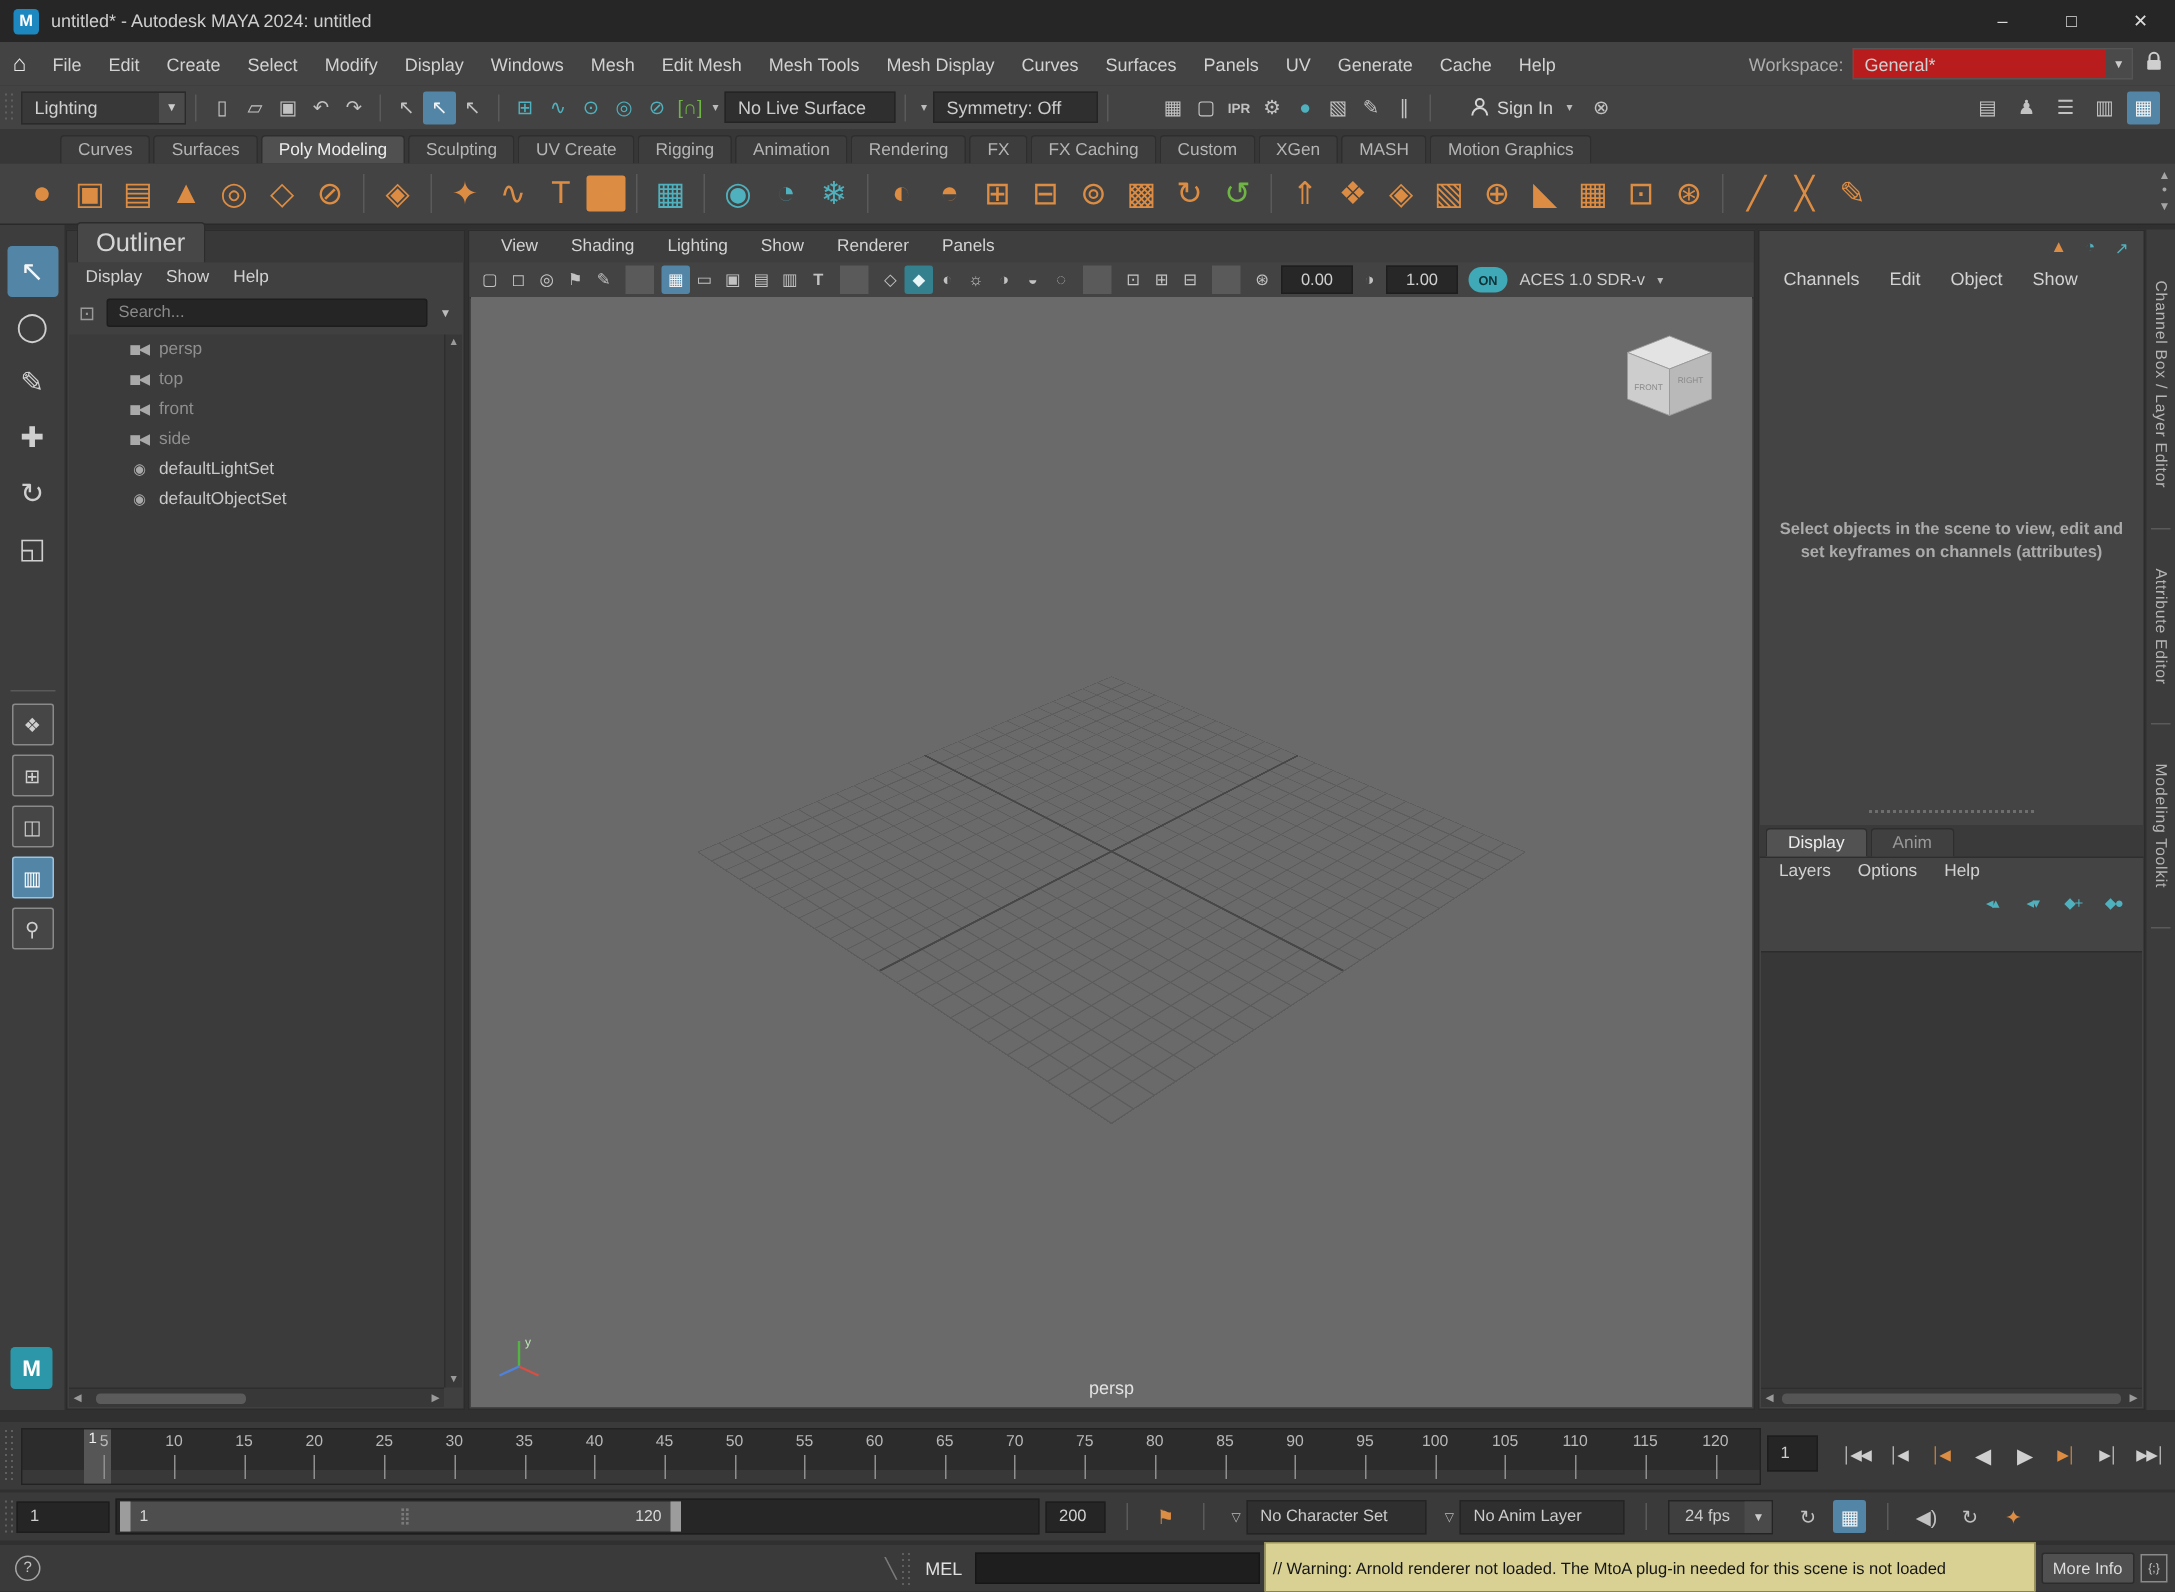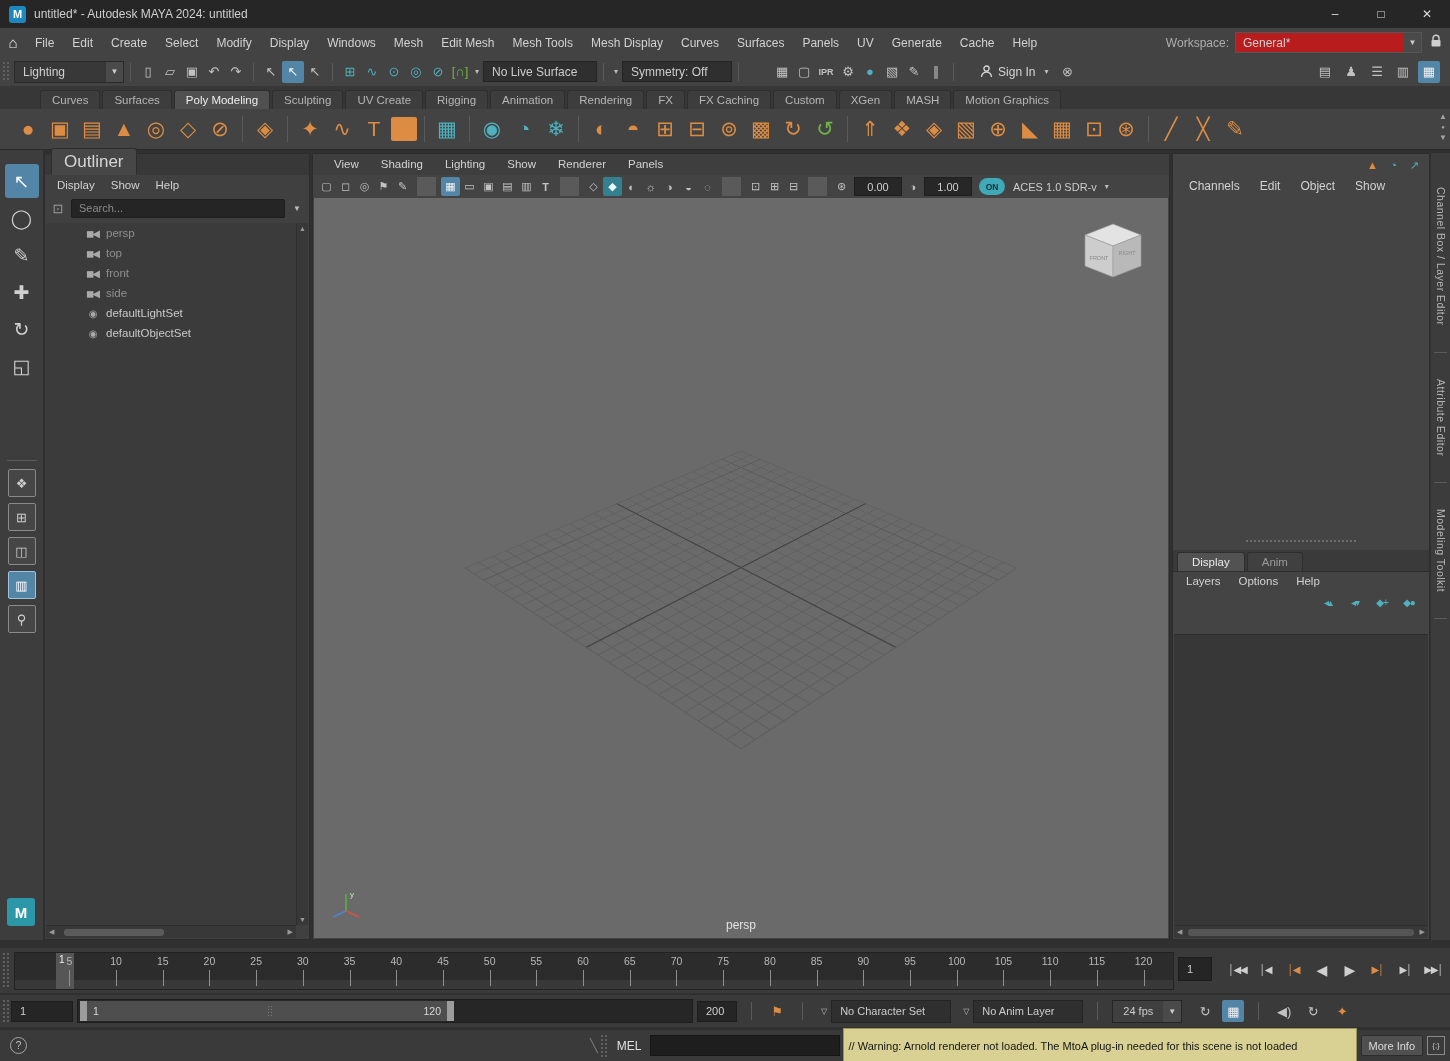--- a/index.html
+++ b/index.html
@@ -518,20 +518,21 @@
     <span class="ib" data-style="orange">▲</span>
       <span class="ib" data-style="teal">◔</span>
       <span class="ib" data-style="teal">↗</span>
   </div>
   <div class="rp-menus">
     <div class="menu-item">Channels</div>
       <div class="menu-item">Edit</div>
       <div class="menu-item">Object</div>
       <div class="menu-item">Show</div>
   </div>
+  <div class="rp-msg">Select objects in the scene to view, edit and set keyframes on channels (attributes)</div>
   <div class="rp-dots"></div>
   <div class="le">
     <div class="le-tabs">
       <div class="le-tab" data-active="true">Display</div>
         <div class="le-tab" data-active="false">Anim</div>
     </div>
     <div class="le-menus">
       <div class="menu-item">Layers</div>
         <div class="menu-item">Options</div>
         <div class="menu-item">Help</div>

